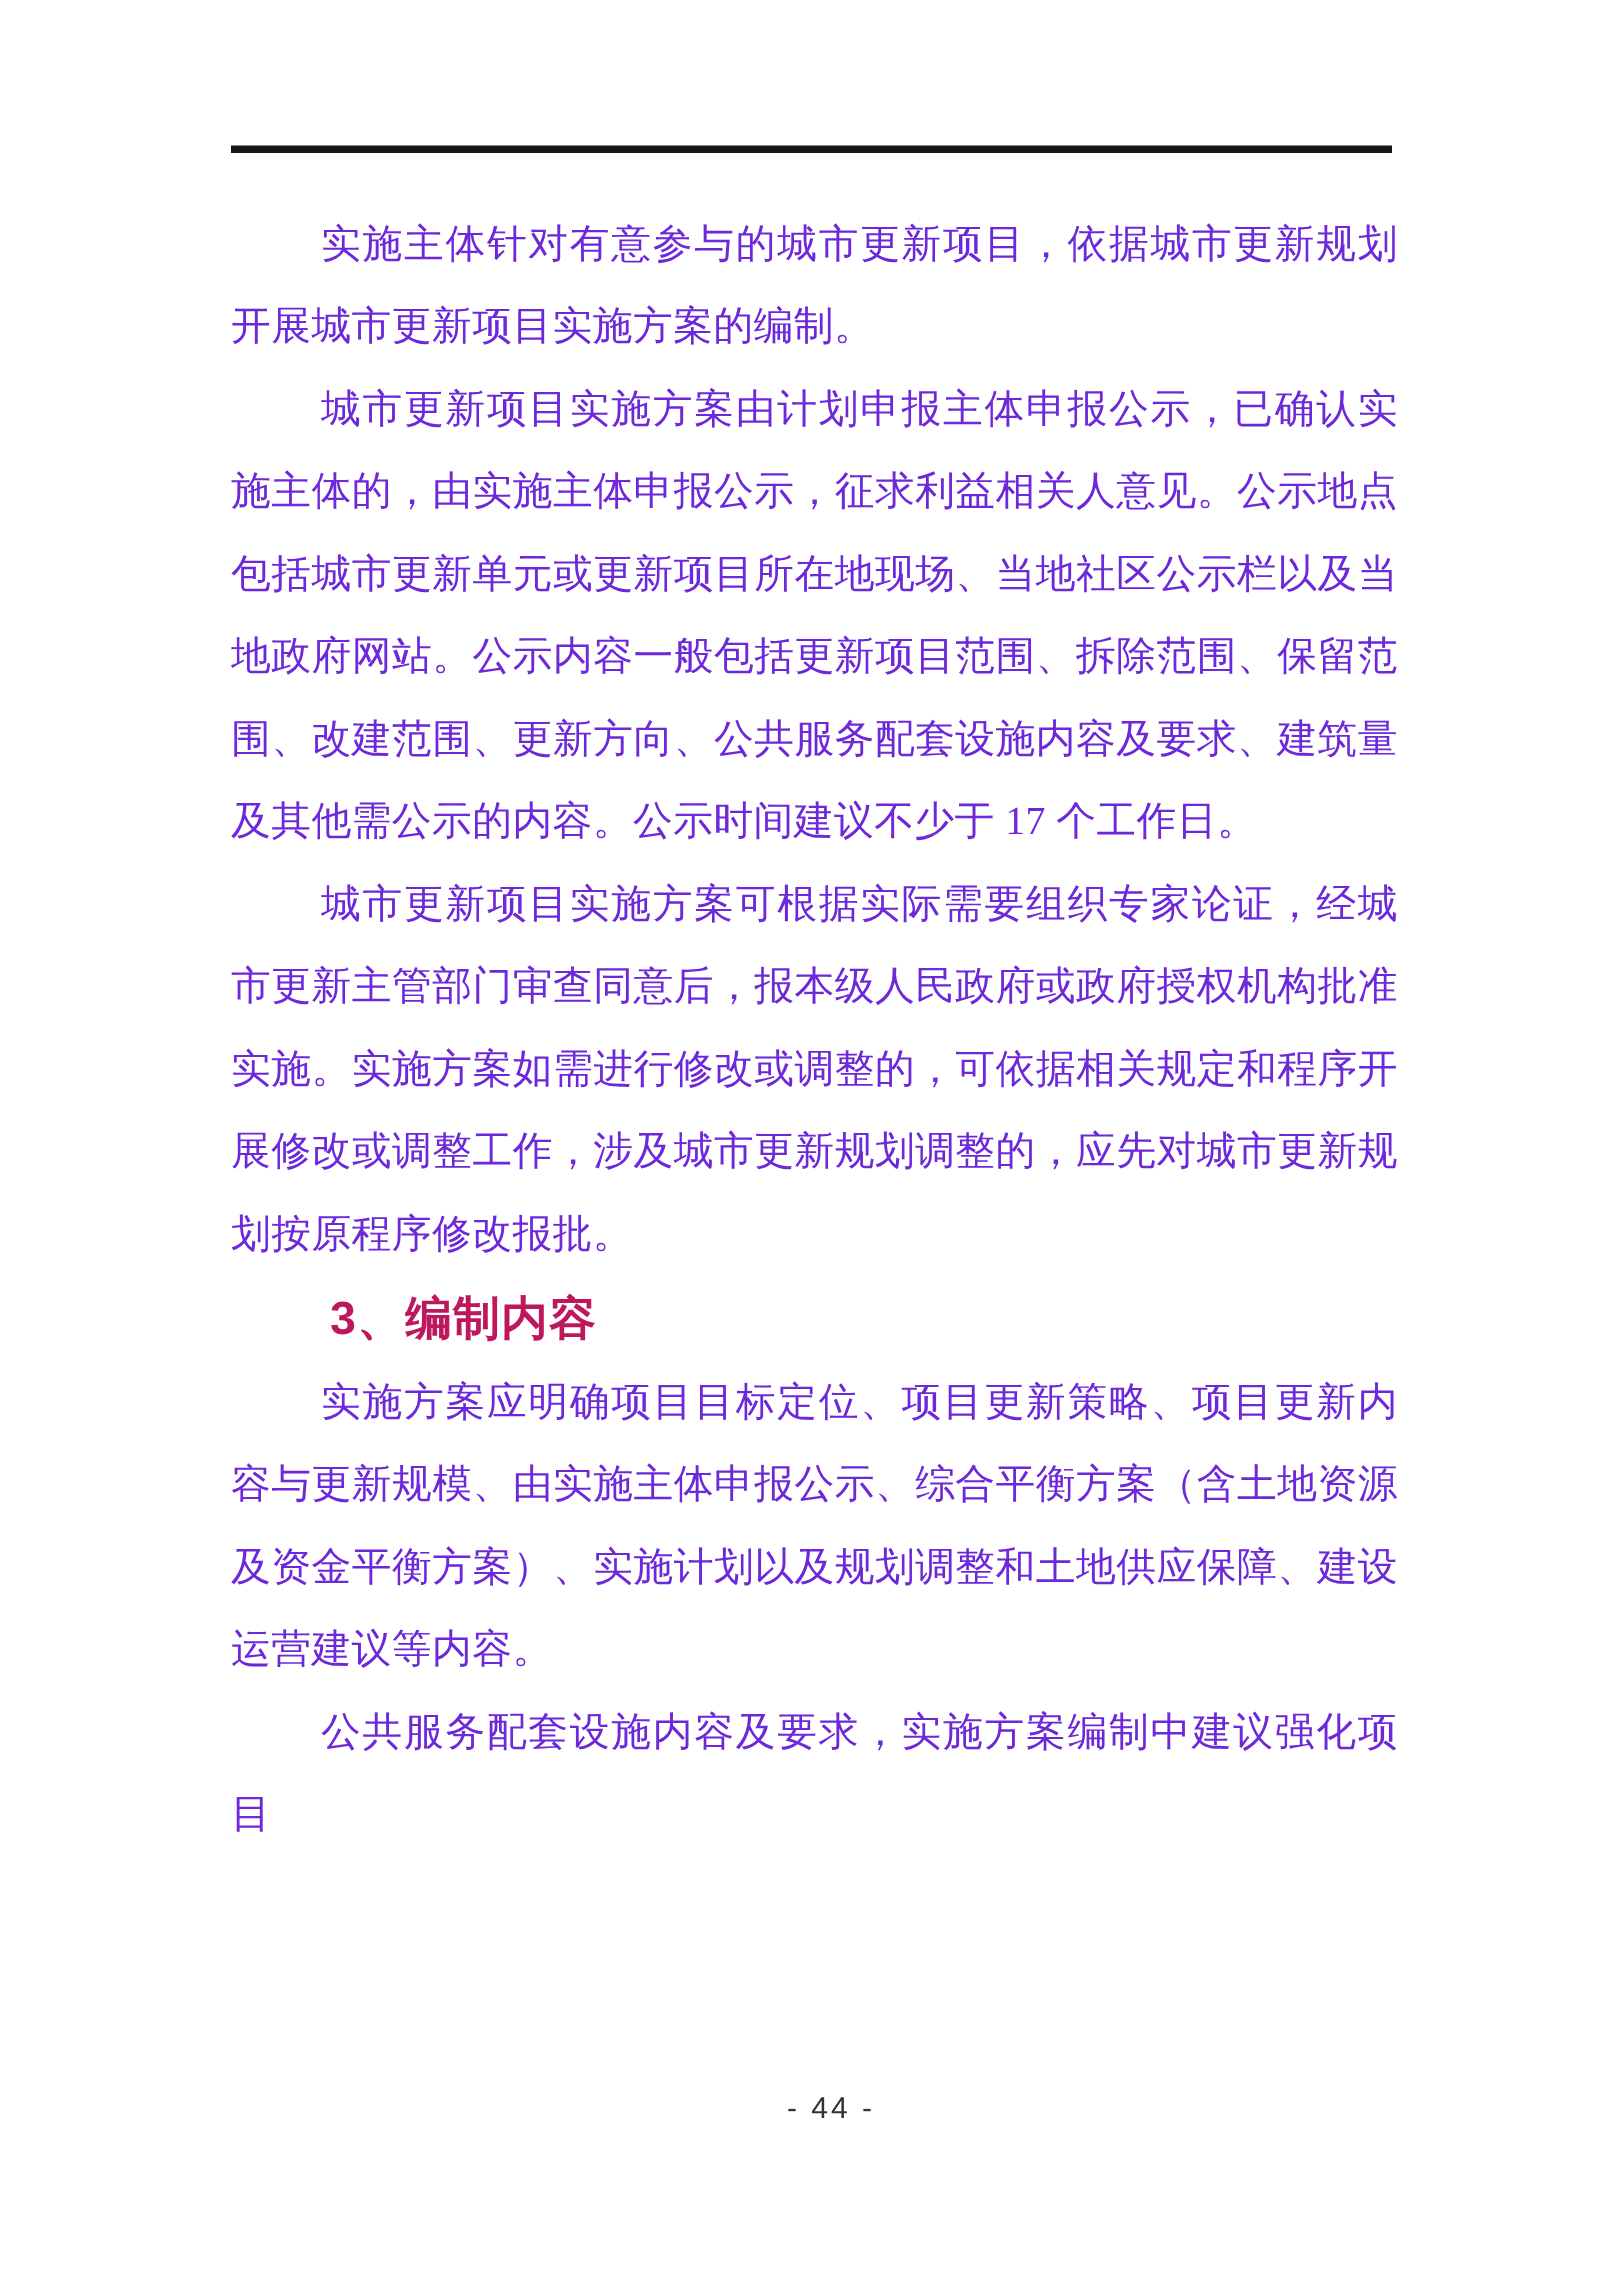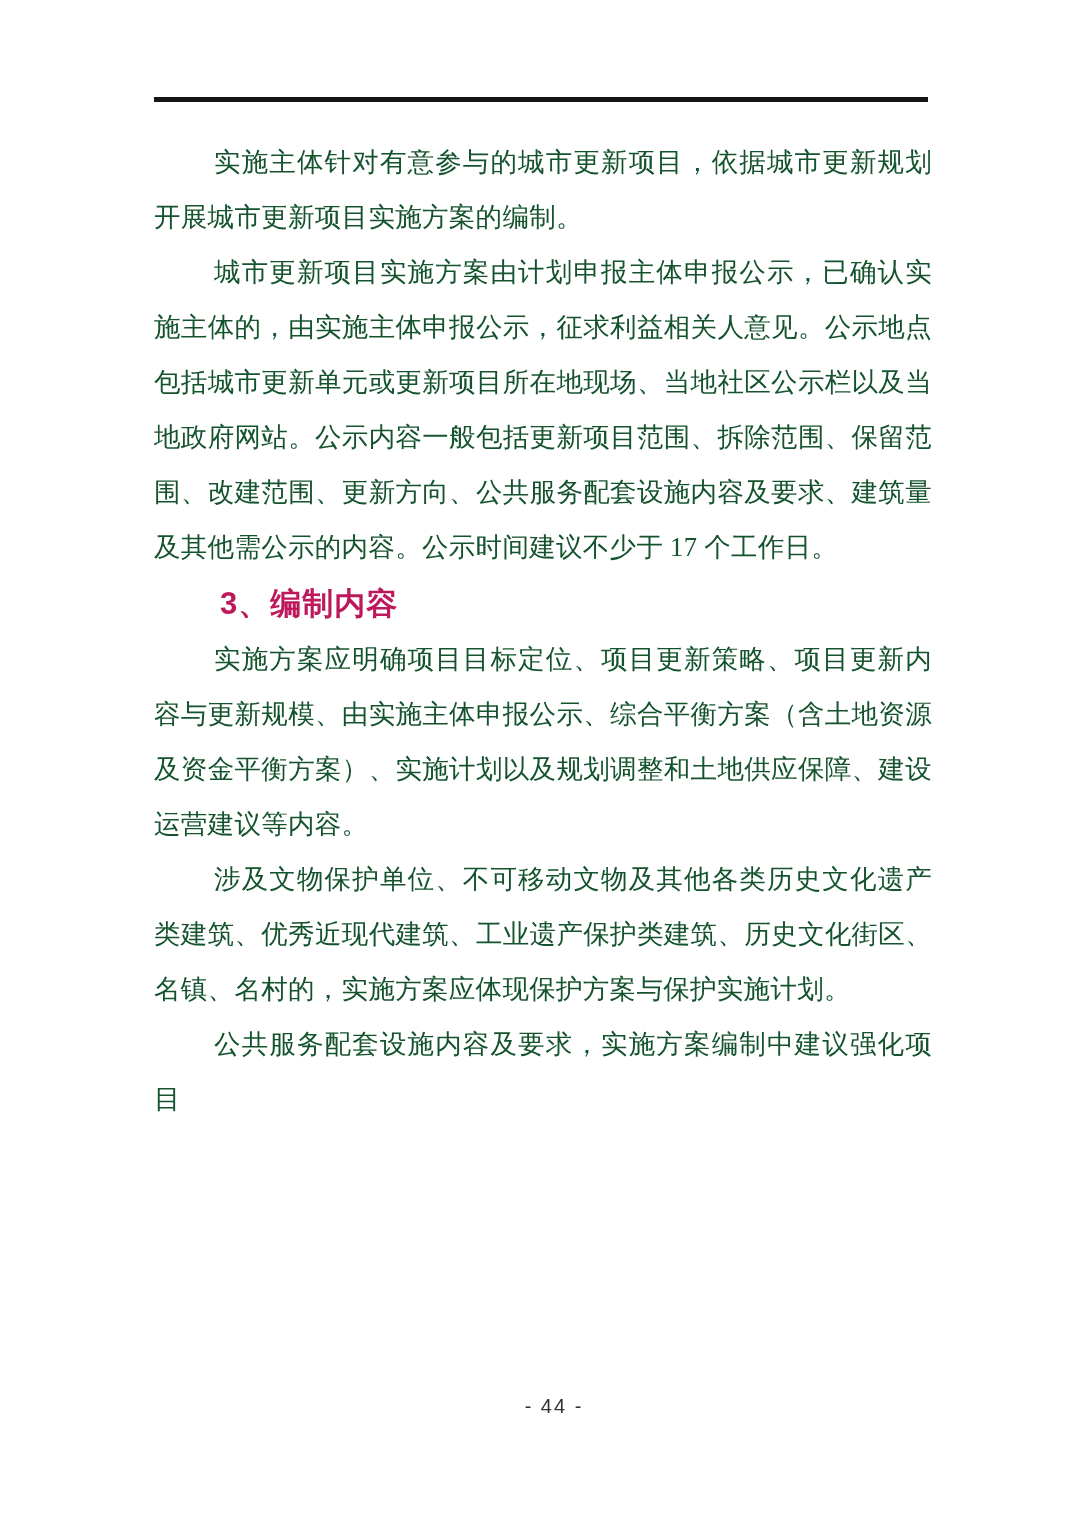--- a/index.html
+++ b/index.html
@@ -24,21 +24,21 @@
   .header-rule {
     margin-top: 97px;
     height: 5px;
     width: 774px;
     background: #161616;
   }
   p.body-para {
     margin: 0;
     font-size: 26.5px;
     line-height: 55px;
-    color: #14532d;
+    color: #6d28d9;
     text-align: justify;
     text-indent: 60px;
     letter-spacing: 0.3px;
     word-break: break-all;
     font-family: Liberation Serif, serif;
   }
   p.body-para.first {
     margin-top: 33px;
   }
   h2.section-heading {
@@ -67,24 +67,24 @@
 <body>
 
 <div class="page">
   <div class="content">
     <div class="header-rule"></div>
 
     <p class="body-para first">实施主体针对有意参与的城市更新项目，依据城市更新规划开展城市更新项目实施方案的编制。</p>
 
     <p class="body-para">城市更新项目实施方案由计划申报主体申报公示，已确认实施主体的，由实施主体申报公示，征求利益相关人意见。公示地点包括城市更新单元或更新项目所在地现场、当地社区公示栏以及当地政府网站。公示内容一般包括更新项目范围、拆除范围、保留范围、改建范围、更新方向、公共服务配套设施内容及要求、建筑量及其他需公示的内容。公示时间建议不少于 17 个工作日。</p>
 
+    <p class="body-para">城市更新项目实施方案可根据实际需要组织专家论证，经城市更新主管部门审查同意后，报本级人民政府或政府授权机构批准实施。实施方案如需进行修改或调整的，可依据相关规定和程序开展修改或调整工作，涉及城市更新规划调整的，应先对城市更新规划按原程序修改报批。</p>
 
     <h2 class="section-heading">3、编制内容</h2>
 
     <p class="body-para">实施方案应明确项目目标定位、项目更新策略、项目更新内容与更新规模、由实施主体申报公示、综合平衡方案（含土地资源及资金平衡方案）、实施计划以及规划调整和土地供应保障、建设运营建议等内容。</p>
 
-    <p class="body-para">涉及文物保护单位、不可移动文物及其他各类历史文化遗产类建筑、优秀近现代建筑、工业遗产保护类建筑、历史文化街区、名镇、名村的，实施方案应体现保护方案与保护实施计划。</p>
 
     <p class="body-para">公共服务配套设施内容及要求，实施方案编制中建议强化项目</p>
   </div>
 
   <div class="page-footer">- 44 -</div>
 </div>
 
 </body></html>

